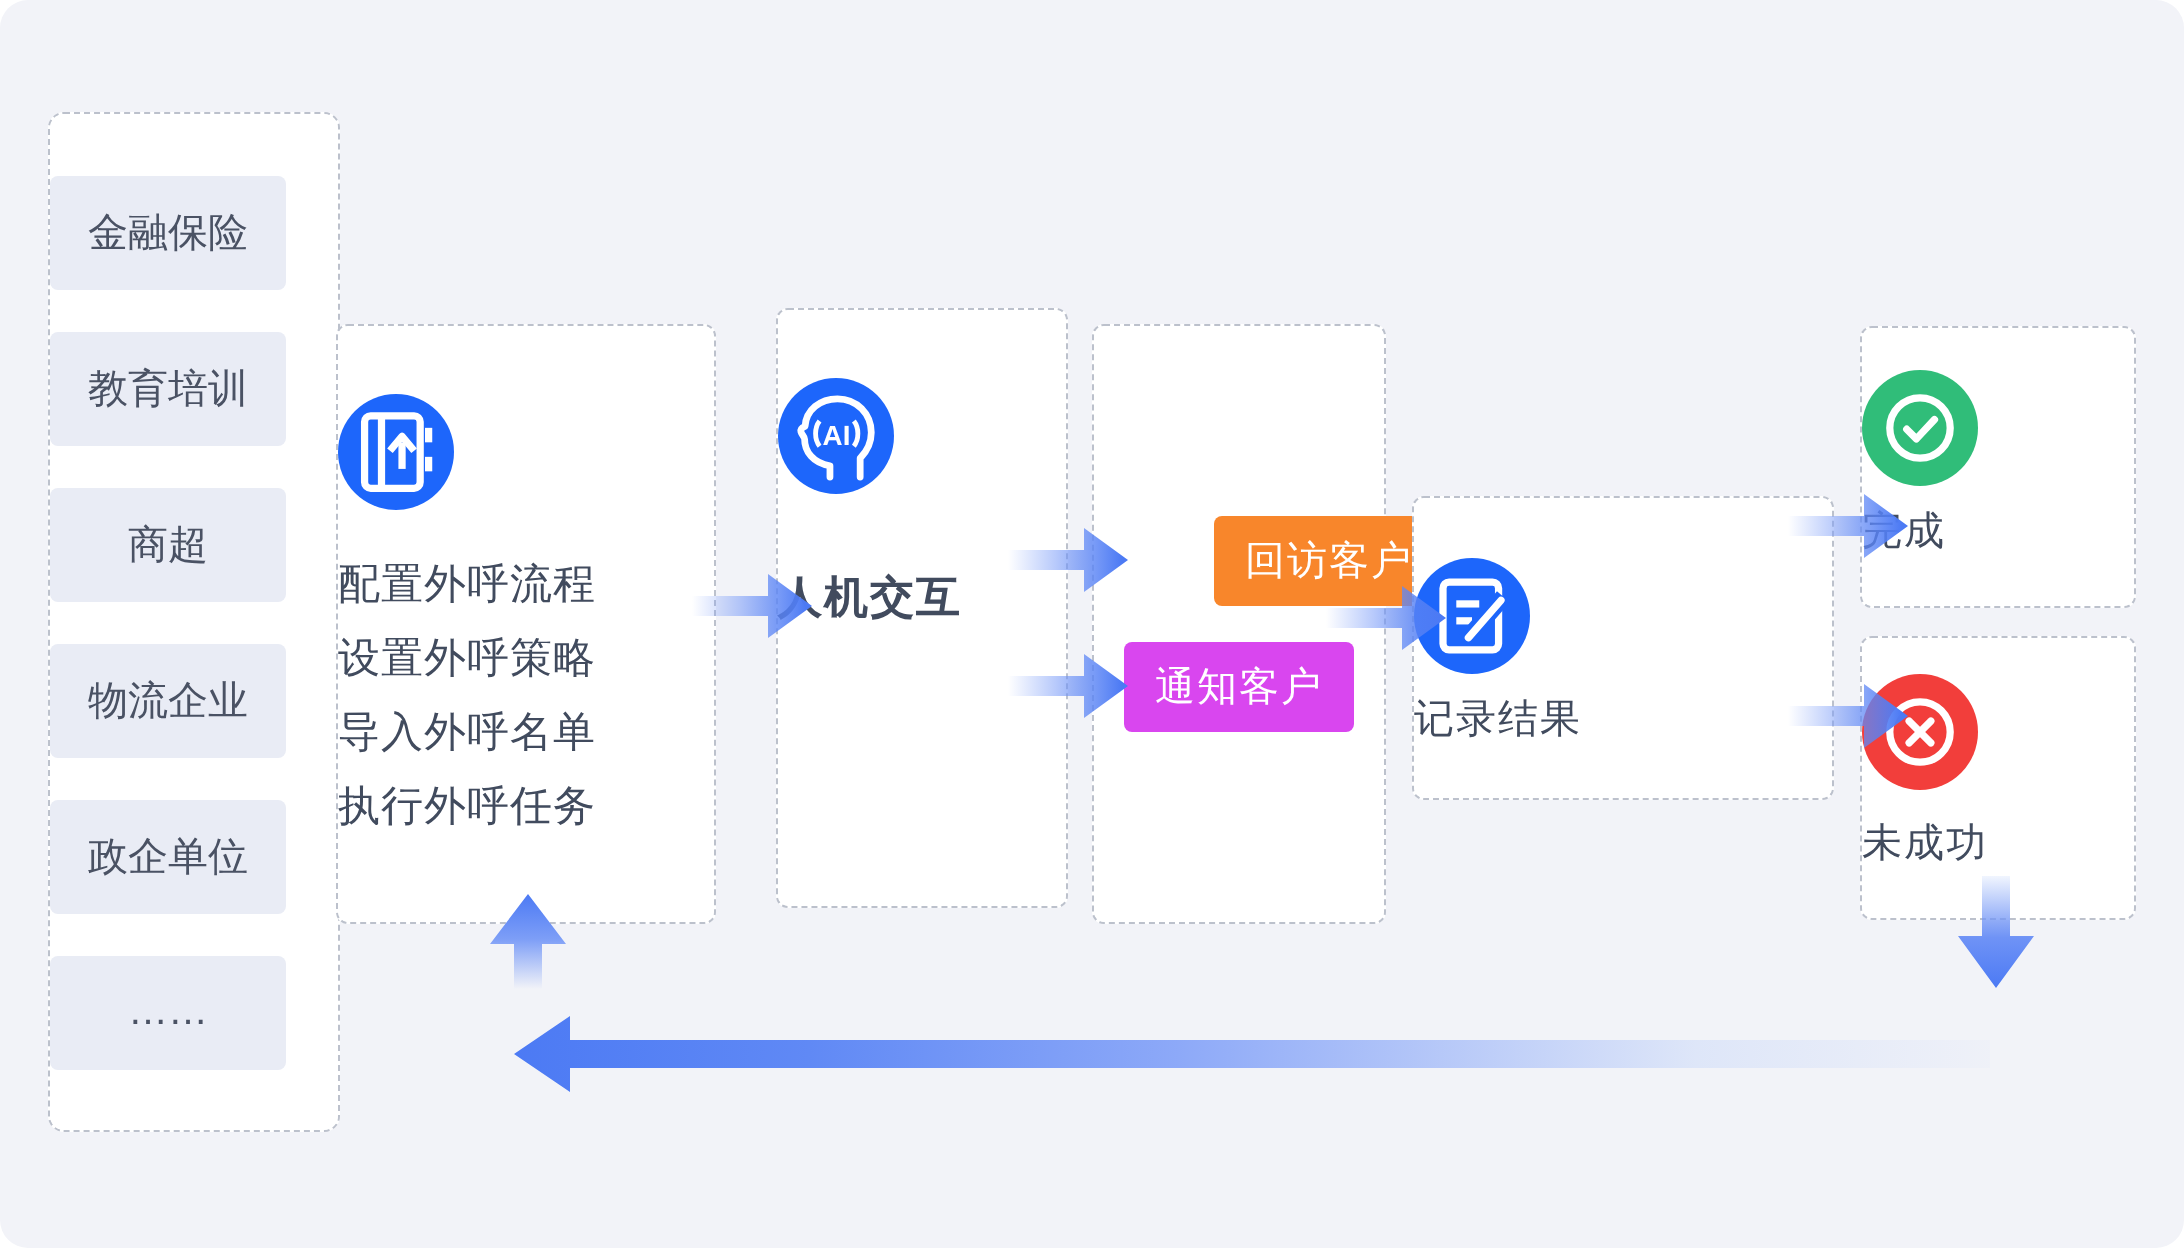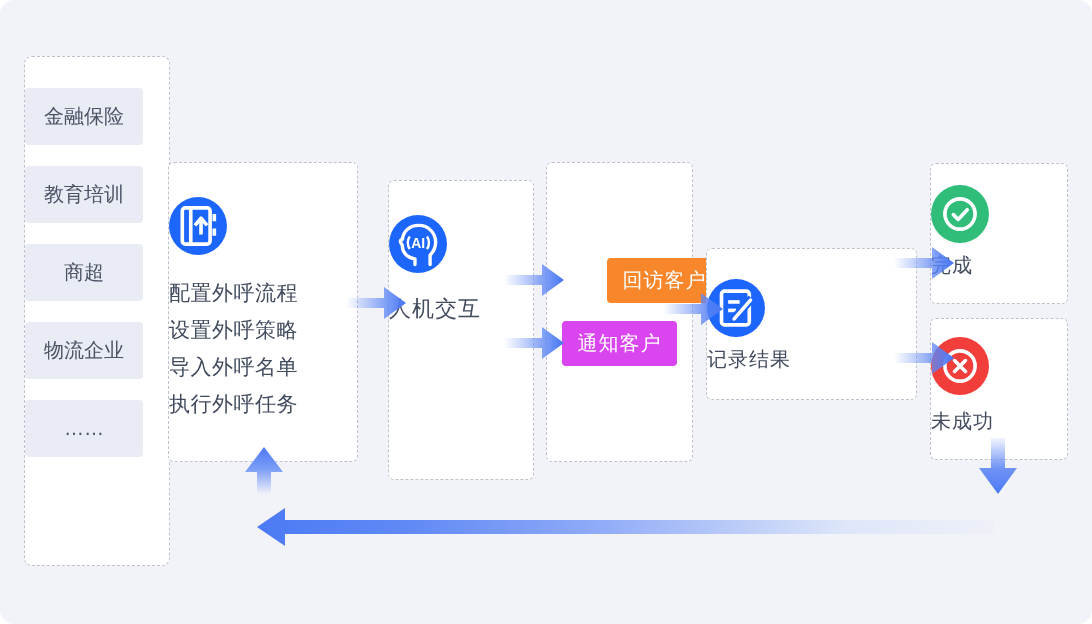--- a/index.html
+++ b/index.html
@@ -18,36 +18,36 @@
   
   .sidebar { left:24px; top:56px; width:146px; height:510px; border-radius:8px;
              padding-top:31px; gap:21px; }
   .industry-item {
     width:118px; height:57px; background:#e9ecf5; border-radius:4px;
     display:flex; align-items:center; justify-content:center;
     font-size:20px; color:#4a5264; flex:none;
   }
   
   .box-setup   { left:168px; top:162px; width:190px; height:300px; padding-top:34px; }
-  .box-interact{ left:388px; top:180px; width:146px; height:300px; padding-top:34px; }
+  .box-interact{ left:388px; top:154px; width:146px; height:300px; padding-top:34px;gap:16px; }
   .box-tasks   { left:546px; top:162px; width:147px; height:300px; }
   .box-record  { left:706px; top:248px; width:211px; height:152px; padding-top:30px; }
   .box-success { left:930px; top:163px; width:138px; height:141px; padding-top:21px; }
   .box-failure { left:930px; top:318px; width:138px; height:142px; padding-top:18px; }
 
   .circle-icon { width:58px; height:58px; border-radius:50%; flex:none; }
   .circle-icon svg { width:100%; height:100%; display:block; }
   .bg-blue  { background:#1d66fb; }
   .bg-green { background:#30bd79; }
   .bg-red   { background:#f23e3b; }
 
   .steps { margin-top:19px; text-align:center; }
   .step  { font-size:21px; line-height:37px; font-weight:500; letter-spacing:0.5px; }
   .panel-label { font-size:20px; font-weight:500; letter-spacing:1px; }
-  .box-interact .panel-label { margin-top:21px; font-size:22px; }
+  .box-interact .panel-label { margin-top:21px; font-size:22px;font-weight:bold; }
   .box-record  .panel-label { margin-top:9px; }
   .box-success .panel-label { margin-top:9px; }
   .box-failure .panel-label { margin-top:13px; }
 
   .task-btn {
     position:absolute; left:15px; width:115px; height:45px; border-radius:4px;
     color:#ffffff; font-size:20px; letter-spacing:1px;
     display:flex; align-items:center; justify-content:center;
   }
   .task-revisit { top:95px;  background:#f8862b;margin-left:45px; }
@@ -78,20 +78,21 @@
 </head>
 <body>
 
 <div class="canvas">
 
   <div class="panel sidebar">
     <div class="industry-item">金融保险</div>
     <div class="industry-item">教育培训</div>
     <div class="industry-item">商超</div>
     <div class="industry-item">物流企业</div>
+    <div class="industry-item">政企单位</div>
     <div class="industry-item">……</div>
   </div>
 
   <div class="panel box-setup">
     <div class="circle-icon bg-blue">
       <svg viewBox="0 0 48 48">
         <rect x="11" y="9" width="23" height="30" rx="2.5" fill="none" stroke="#fff" stroke-width="3"></rect>
         <line x1="18" y1="9" x2="18" y2="39" stroke="#fff" stroke-width="3"></line>
         <line x1="26.5" y1="31" x2="26.5" y2="20" stroke="#fff" stroke-width="3"></line>
         <polyline points="21.5,23.5 26.5,17.5 31.5,23.5" fill="none" stroke="#fff" stroke-width="3" stroke-linejoin="round"></polyline>

